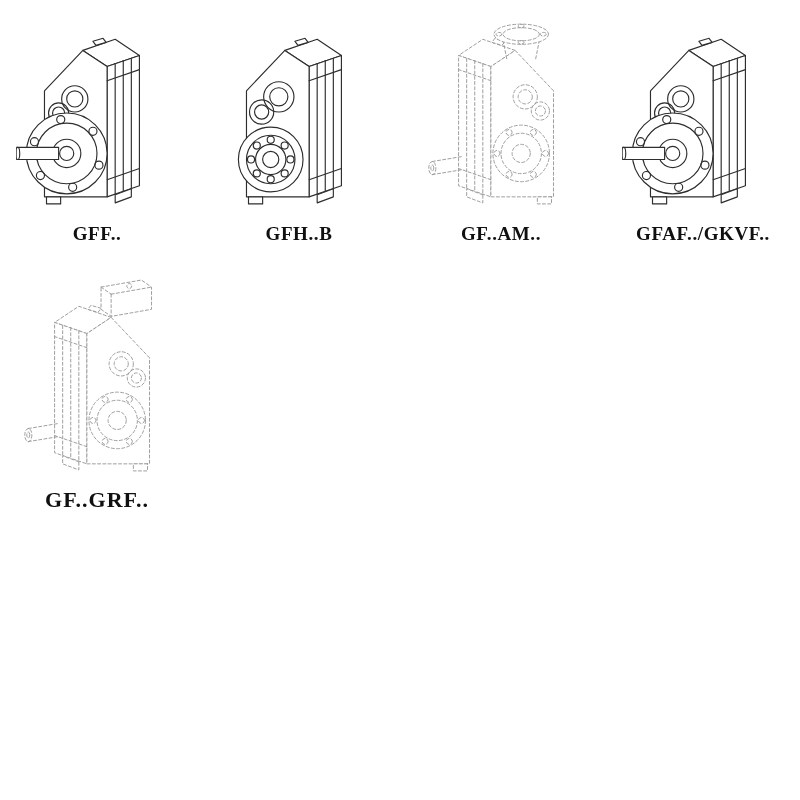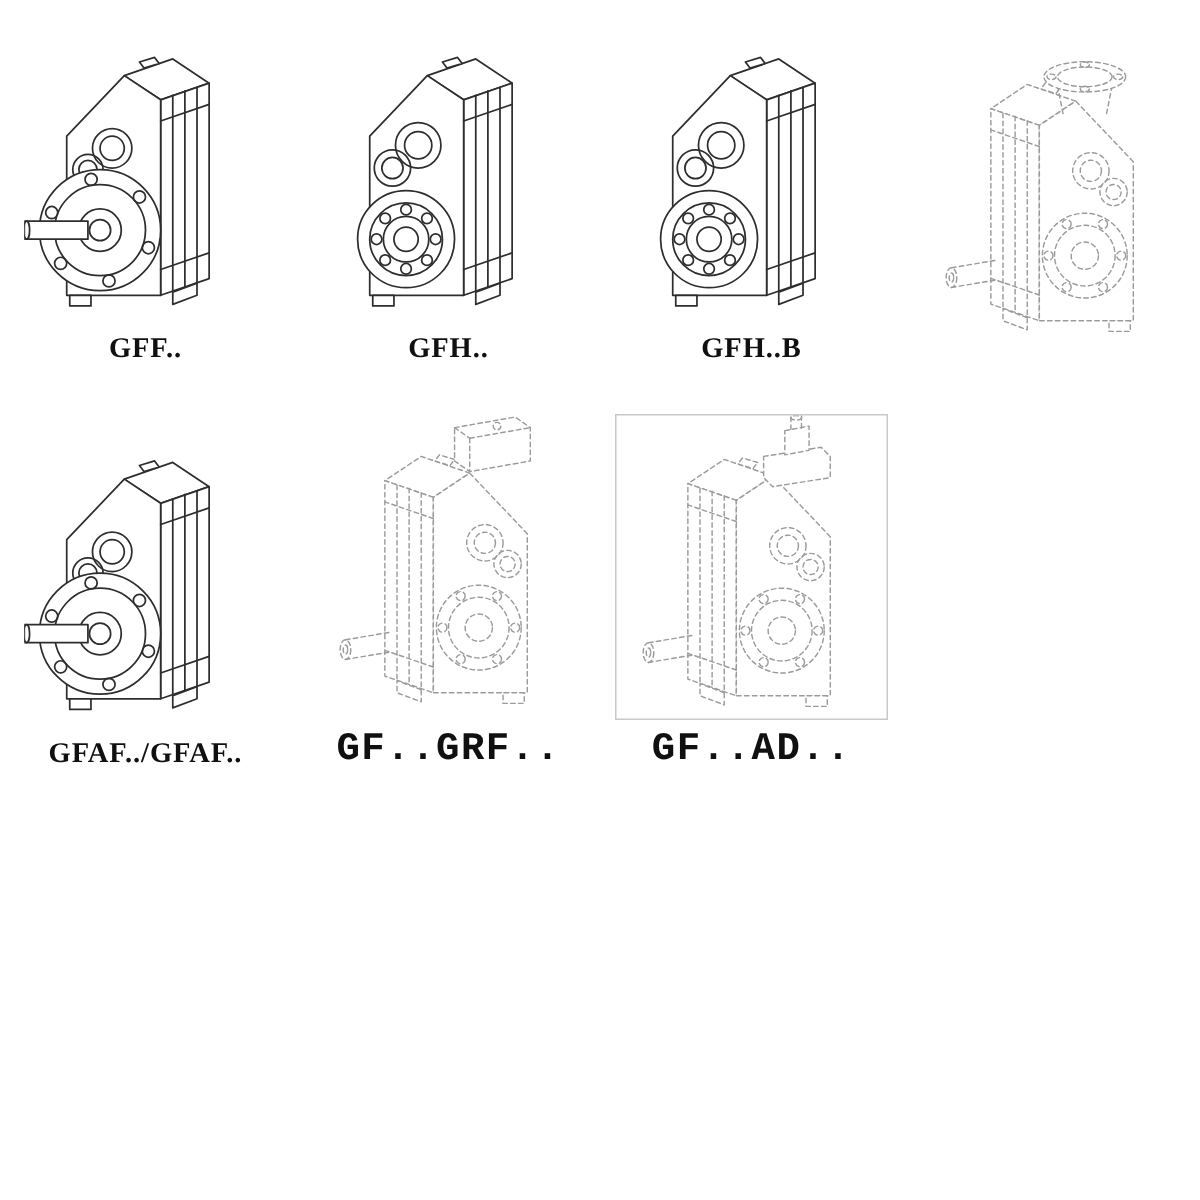--- a/index.html
+++ b/index.html
@@ -57,23 +57,22 @@
   figcaption.lbl {
     flex: 0 0 auto;
     font-weight: bold;
     font-size: 19px;
     letter-spacing: 0.6px;
     color: var(--label_color, #101010);
     padding: 4px 0 8px 0;
     white-space: nowrap;
   }
   figure.big figcaption.lbl {
-    font-size: 26px;
+    font-size: 22px;
     letter-spacing: 1px;
-    font-family: Liberation Mono, monospace;
   }
   .defs-holder { position: absolute; width: 0; height: 0; overflow: hidden; }
 </style>
 </head>
 <body>
 
 <svg class="defs-holder" aria-hidden="true">
   <defs>
     <g id="housing-core">
       <polygon fill="#ffffff" points="66,40 98,29 122,45 90,56"></polygon>
@@ -228,68 +227,53 @@
       <svg class="art" viewBox="0 0 160 200" role="img">
           <use href="#sym-flange-shaft"></use>
         </svg>
     </div>
     <figcaption class="lbl">GFF..</figcaption>
   </figure>
 
 
 
 
+
   <figure class="cell">
     <div class="artwrap">
       <svg class="art" viewBox="0 0 160 200" role="img">
           <use href="#sym-hollow-bore"></use>
         </svg>
     </div>
-    <figcaption class="lbl">GFH..</figcaption>
-  </figure>
-
-  <figure class="cell">
-    <div class="artwrap">
-      <svg class="art" viewBox="0 0 160 200" role="img">
-          <use href="#sym-hollow-bore"></use>
-        </svg>
-    </div>
     <figcaption class="lbl">GFH..B</figcaption>
   </figure>
 
   <figure class="cell">
     <div class="artwrap">
       <svg class="art dashed" viewBox="0 0 160 200" role="img">
           <use href="#sym-dashed-flange-top"></use>
         </svg>
     </div>
+    <figcaption class="lbl">GF..AM..</figcaption>
   </figure>
 
 
   <figure class="cell">
     <div class="artwrap">
       <svg class="art" viewBox="0 0 160 200" role="img">
           <use href="#sym-flange-shaft"></use>
         </svg>
     </div>
-    <figcaption class="lbl">GFAF../GFAF..</figcaption>
+    <figcaption class="lbl">GFAF../GKVF..</figcaption>
   </figure>
 
 
   <figure class="cell big">
     <div class="artwrap">
       <svg class="art dashed" viewBox="0 0 160 200" role="img">
           <use href="#sym-dashed-box-top"></use>
         </svg>
     </div>
     <figcaption class="lbl">GF..GRF..</figcaption>
   </figure>
 
-  <figure class="cell big boxed">
-    <div class="artwrap">
-      <svg class="art dashed" viewBox="0 0 160 200" role="img">
-          <use href="#sym-dashed-adapter-top"></use>
-        </svg>
-    </div>
-    <figcaption class="lbl">GF..AD..</figcaption>
-  </figure>
 
 </div>
 
 </body></html>

